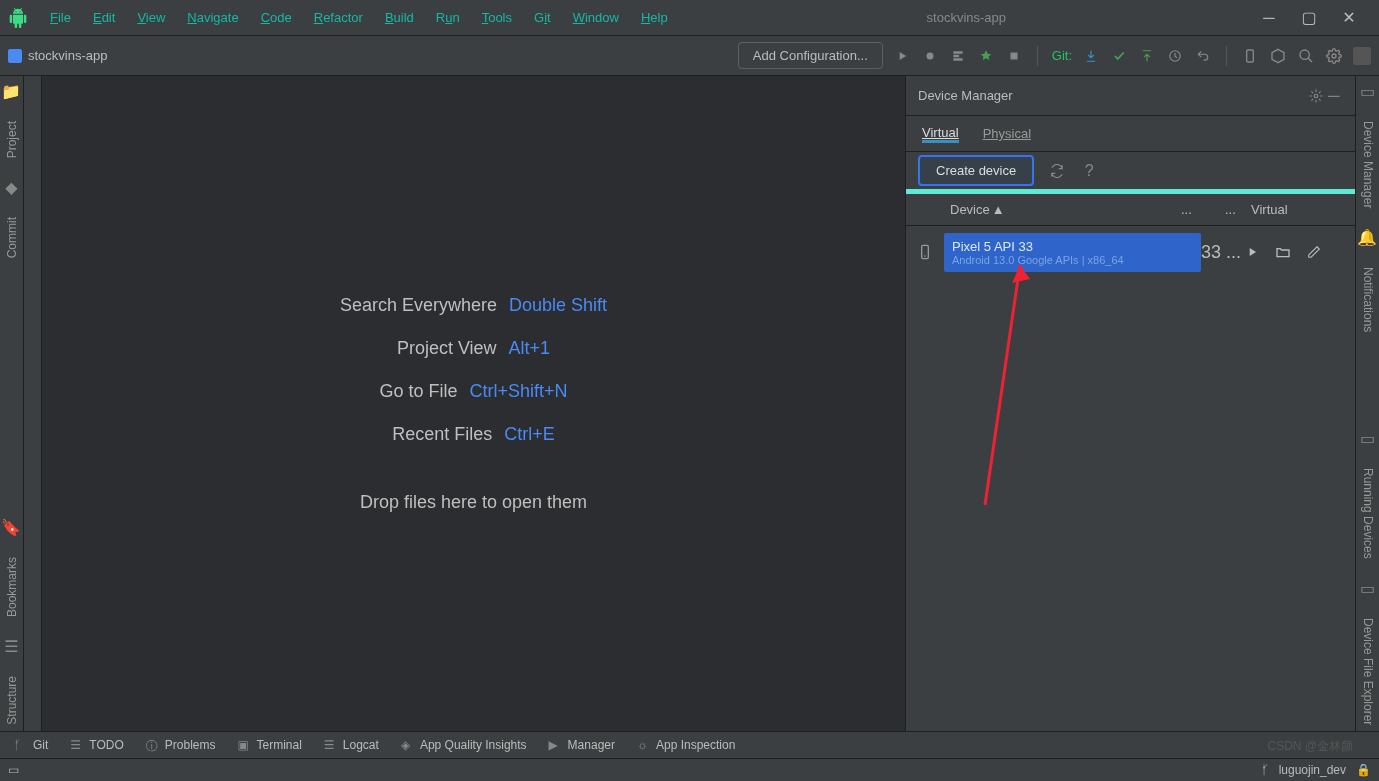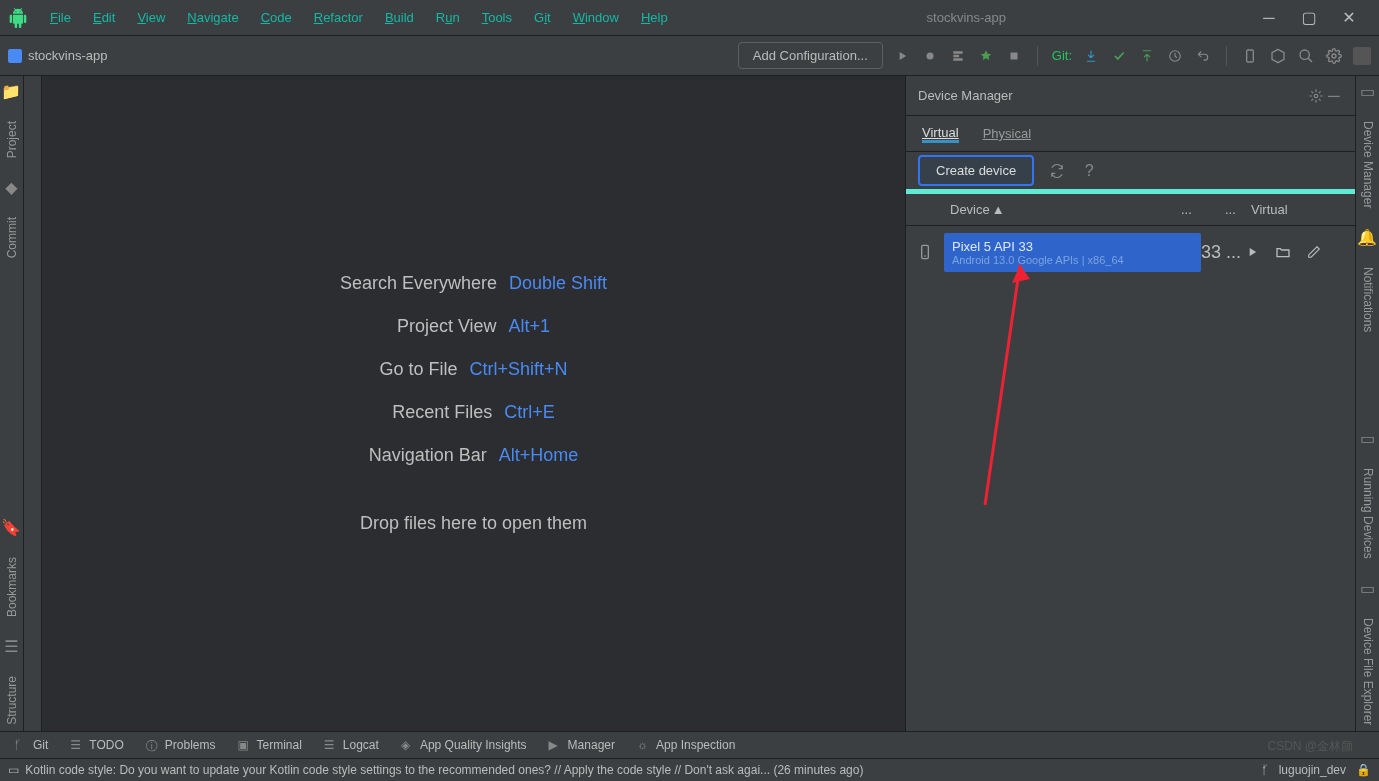--- a/index.html
+++ b/index.html
@@ -194,21 +194,20 @@
     <span class="vico">☰</span>
     <div class="vlabel">Structure</div>
   </div>
   <div class="left-spacer-col"></div>
 
   <div class="editor">
     <div class="hint-row"><span>Search Everywhere</span><span class="key">Double Shift</span></div>
     <div class="hint-row"><span>Project View</span><span class="key">Alt+1</span></div>
     <div class="hint-row"><span>Go to File</span><span class="key">Ctrl+Shift+N</span></div>
     <div class="hint-row"><span>Recent Files</span><span class="key">Ctrl+E</span></div>
-    <div class="hint-row"><span>Navigation Bar</span><span class="key">Alt+Home</span></div>
     <div class="hint-drop">Drop files here to open them</div>
   </div>
 
   <div class="right-panel">
     <div class="rp-header">
       <div class="rp-title">Device Manager</div>
       <div class="tb-ico">
           <svg width="14" height="14" viewBox="0 0 24 24" fill="none" stroke="currentColor" stroke-width="2">
             <circle cx="12" cy="12" r="3"></circle>
             <path d="M12 1v4m0 14v4M4.2 4.2l2.8 2.8m10 10l2.8 2.8M1 12h4m14 0h4M4.2 19.8L7 17m10-10l2.8-2.8"></path>
@@ -309,21 +308,20 @@
     </div>
   <div class="bt-item">
       <span class="bt-ico">☼</span>
       <span>App Inspection</span>
     </div>
 </div>
 
 <div class="statusbar">
   <div class="status-left">
     <span>▭</span>
-    <span>Kotlin code style: Do you want to update your Kotlin code style settings to the recommended ones? // Apply the code style // Don't ask agai... (26 minutes ago)</span>
   </div>
   <span>ᚶ</span>
   <span>luguojin_dev</span>
   <span>🔒</span>
 </div>
 
 <div class="watermark">CSDN @金林颜</div>
 
 <svg class="arrow-annot" width="90" height="260">
   <line x1="60" y1="10" x2="25" y2="250" stroke="#e23" stroke-width="3"></line>

